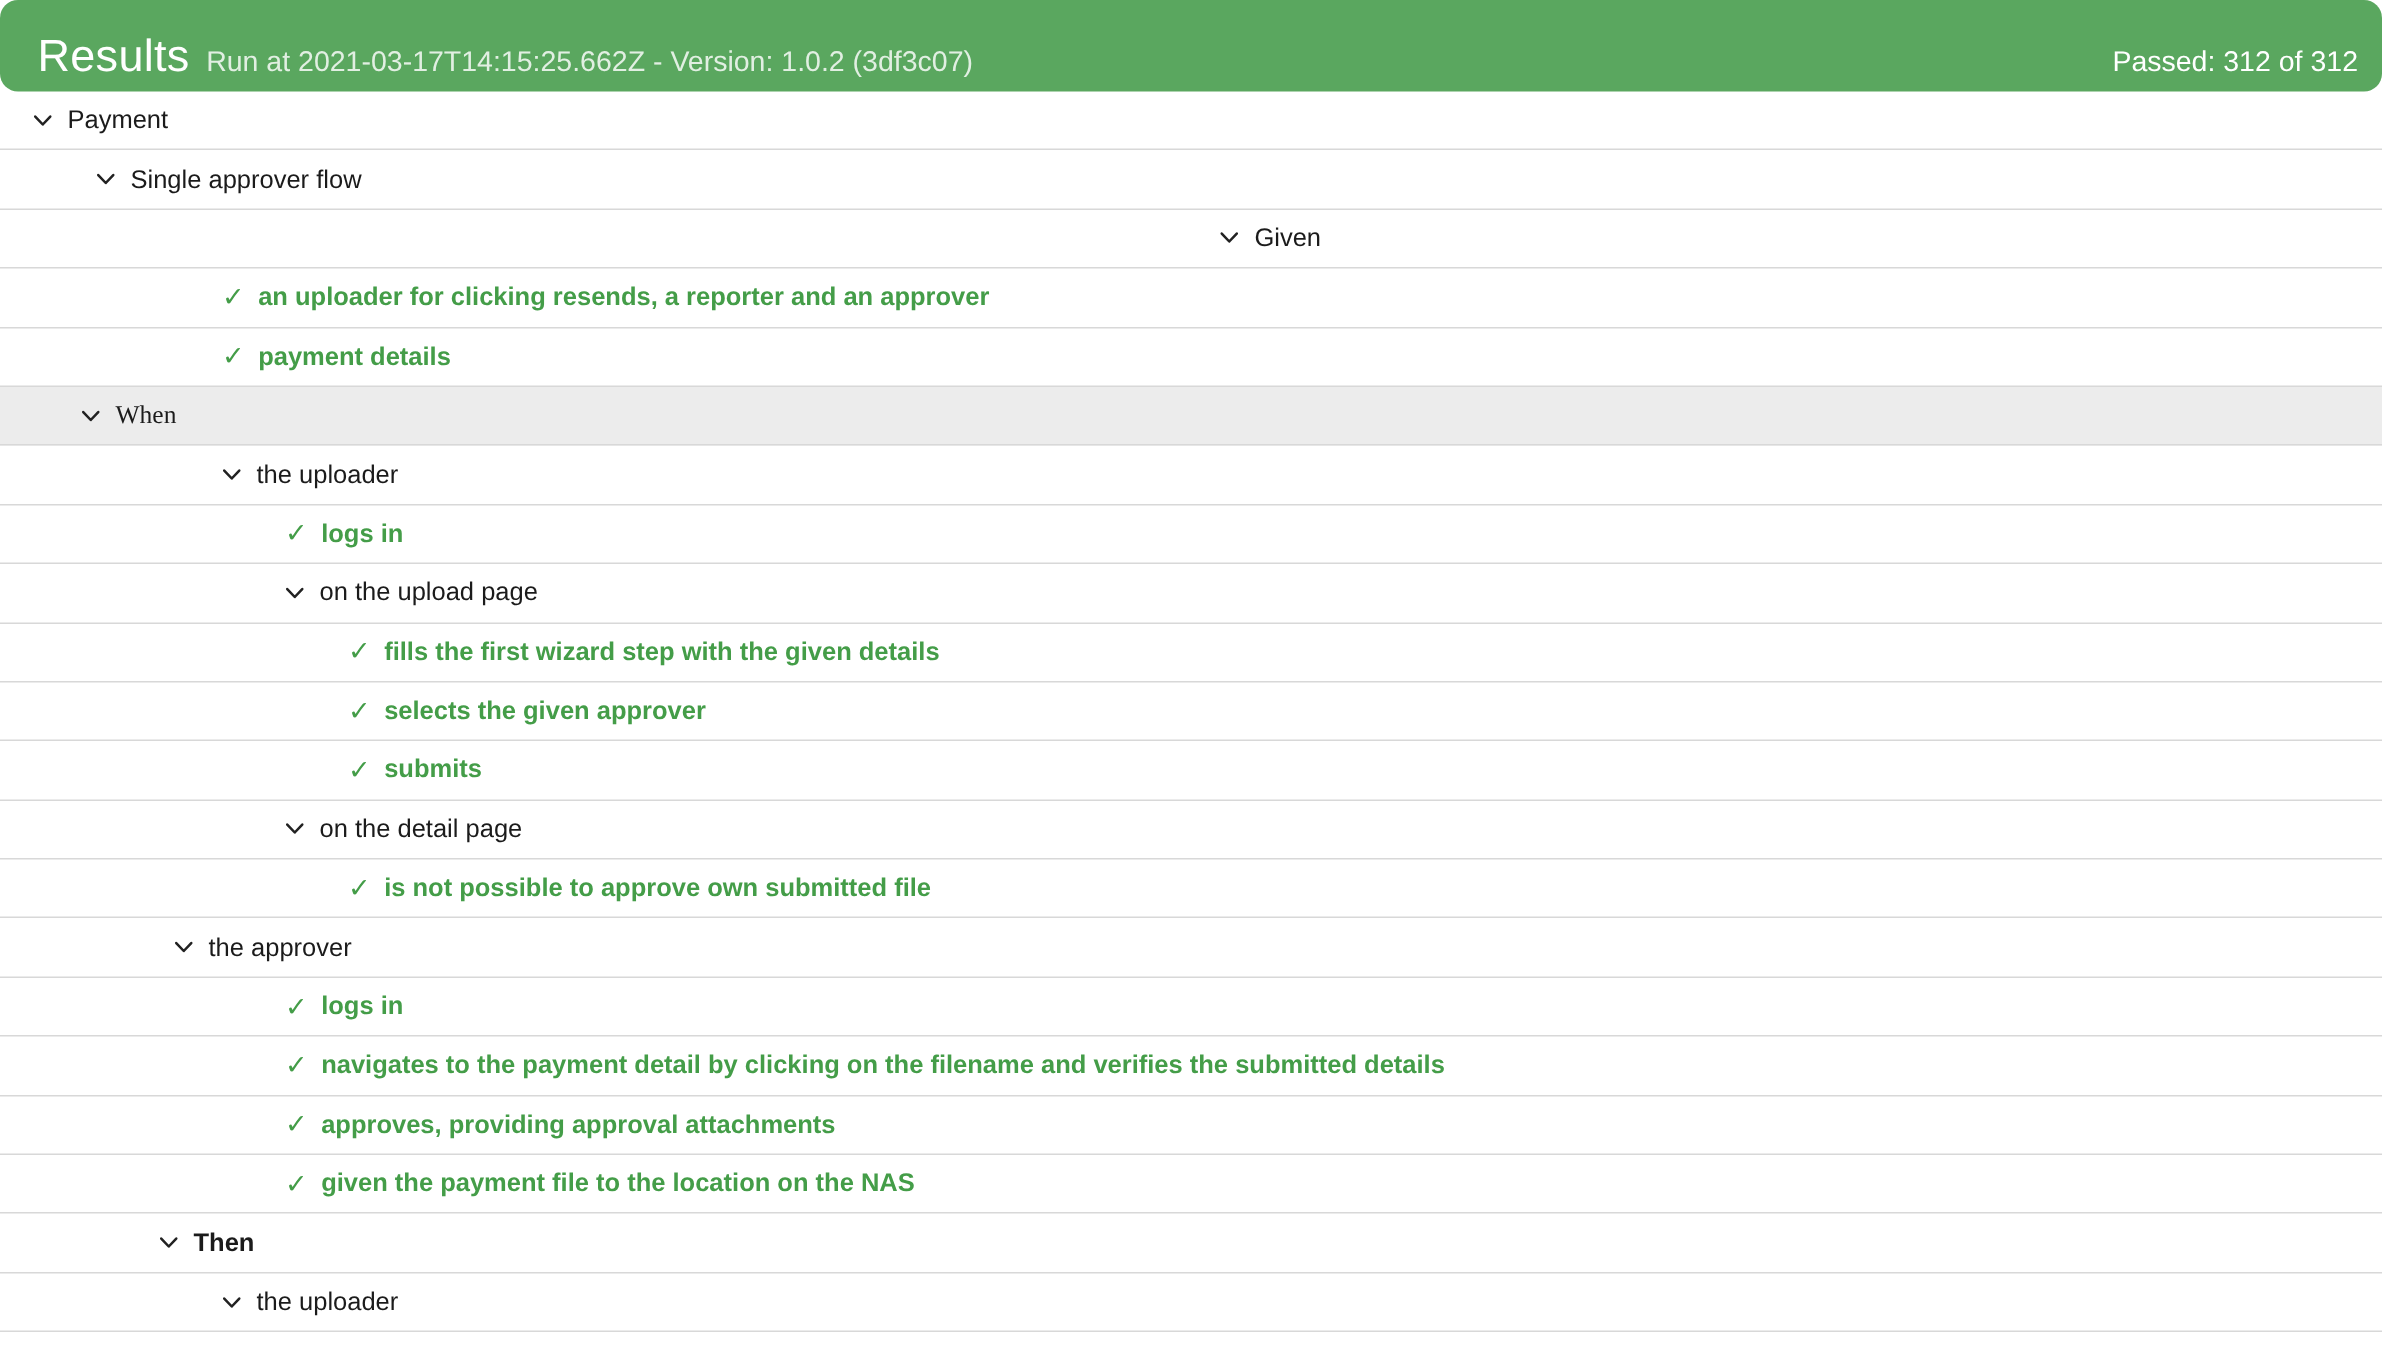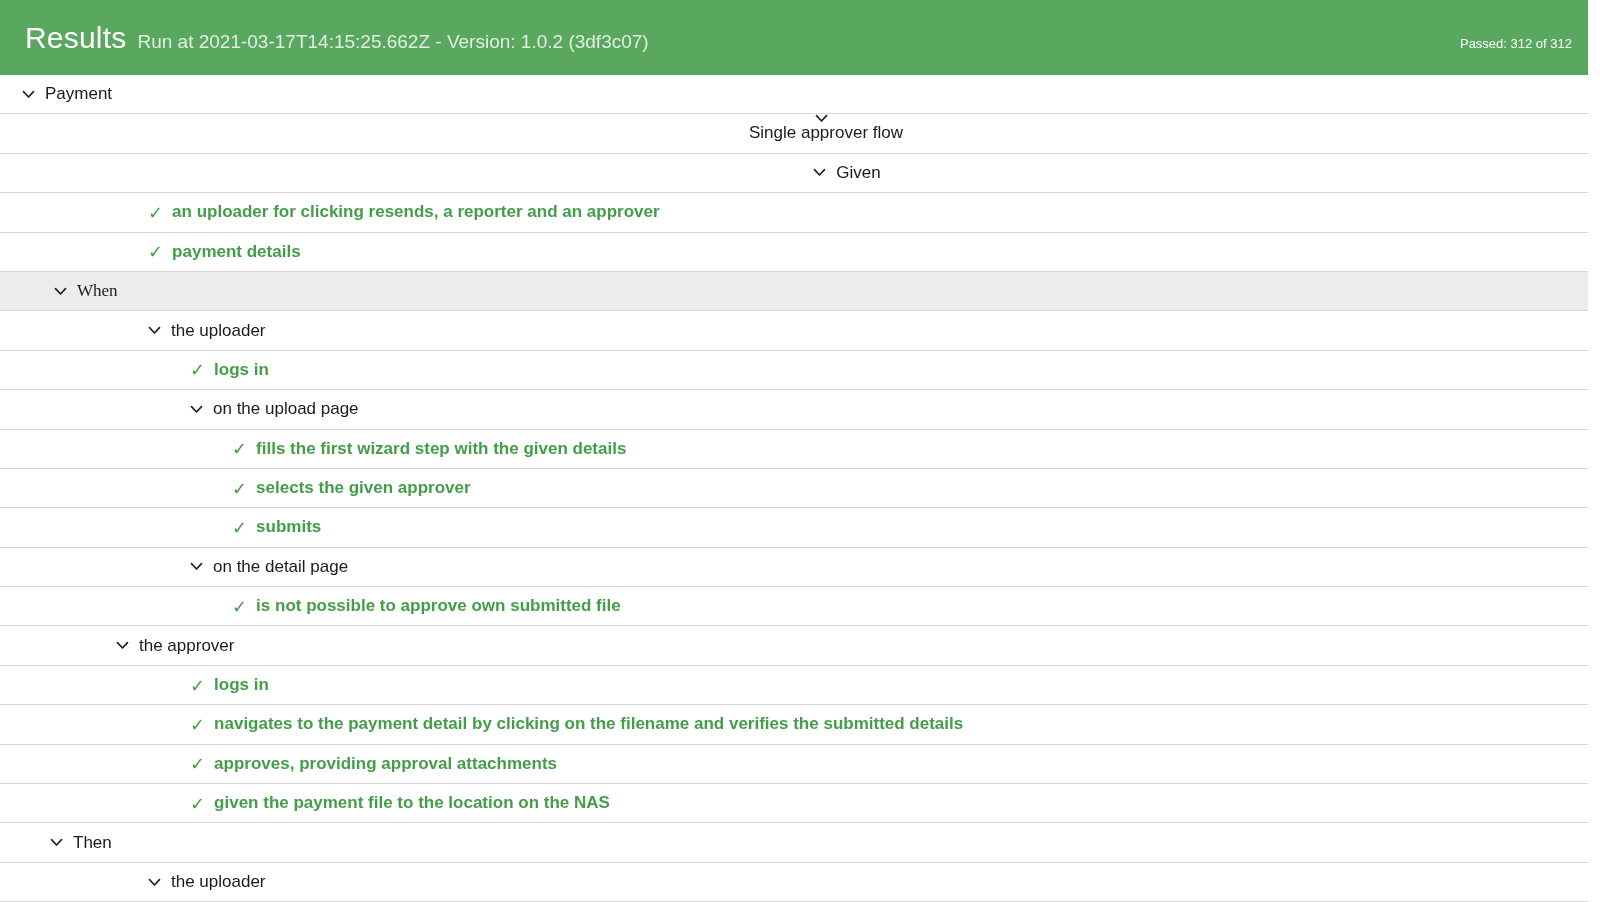--- a/index.html
+++ b/index.html
@@ -15,41 +15,42 @@
     width: 1600px; height: 902px;
     overflow: hidden;
     background: #ffffff;
     font-family: "Liberation Sans", "DejaVu Sans", sans-serif;
   }
   .app {
     width: 1588px; 
   }
   
   .header {
-    height: 75px;
+    height: 61px;
     background: var(--header-bg);
     color: #ffffff;
     display: flex;
     align-items: baseline;
     padding: 21px 16px 0 25px;
+    border-radius: 12px;
   }
   .header-title {
     font-size: 30px;
     font-weight: 400;
     letter-spacing: 0.2px;
   }
   .header-subtitle {
     font-size: 19px;
     font-weight: 400;
     margin-left: 11px;
     color: rgba(255, 255, 255, 0.82);
   }
   .header-passed {
     margin-left: auto;
-    font-size: 13px;
+    font-size: 19px;
     color: #ffffff;
     white-space: nowrap;
   }
   
   .tree { width: 100%; }
   .row {
     display: flex;
     align-items: center;
     height: 39.4px;
     border-bottom: 1px solid var(--row-border);
@@ -94,21 +95,21 @@
   <div class="tree">
       <div class="row branch" style="padding-left: 22px; align-items: center;">
     <span class="chevron">
       <svg width="13" height="9" viewBox="0 0 13 9" aria-hidden="true">
         <path d="M1.5 1.7 L6.5 7 L11.5 1.7" fill="none" stroke="currentColor" stroke-width="1.7" stroke-linecap="round" stroke-linejoin="round"></path>
       </svg>
     </span>
 
     <span class="row-label">Payment</span>
   </div>
-      <div class="row branch" style="padding-left: 64px; flex-direction: column;">
+      <div class="row branch" style="padding-left: 64px;">
     <span class="chevron">
       <svg width="13" height="9" viewBox="0 0 13 9" aria-hidden="true">
         <path d="M1.5 1.7 L6.5 7 L11.5 1.7" fill="none" stroke="currentColor" stroke-width="1.7" stroke-linecap="round" stroke-linejoin="round"></path>
       </svg>
     </span>
 
     <span class="row-label">Single approver flow</span>
   </div>
       <div class="row branch" style="padding-left: 106px; justify-content: center;">
     <span class="chevron">
@@ -212,21 +213,21 @@
       <div class="row step" style="padding-left: 190px;">
 
     <span class="check">✓</span>
     <span class="row-label">approves, providing approval attachments</span>
   </div>
       <div class="row step" style="padding-left: 190px;">
 
     <span class="check">✓</span>
     <span class="row-label">given the payment file to the location on the NAS</span>
   </div>
-      <div class="row branch" style="padding-left: 50px;">
+      <div class="row branch" style="padding-left: 106px; font-weight: bold;">
     <span class="chevron">
       <svg width="13" height="9" viewBox="0 0 13 9" aria-hidden="true">
         <path d="M1.5 1.7 L6.5 7 L11.5 1.7" fill="none" stroke="currentColor" stroke-width="1.7" stroke-linecap="round" stroke-linejoin="round"></path>
       </svg>
     </span>
 
     <span class="row-label">Then</span>
   </div>
       <div class="row branch" style="padding-left: 148px;">
     <span class="chevron">

